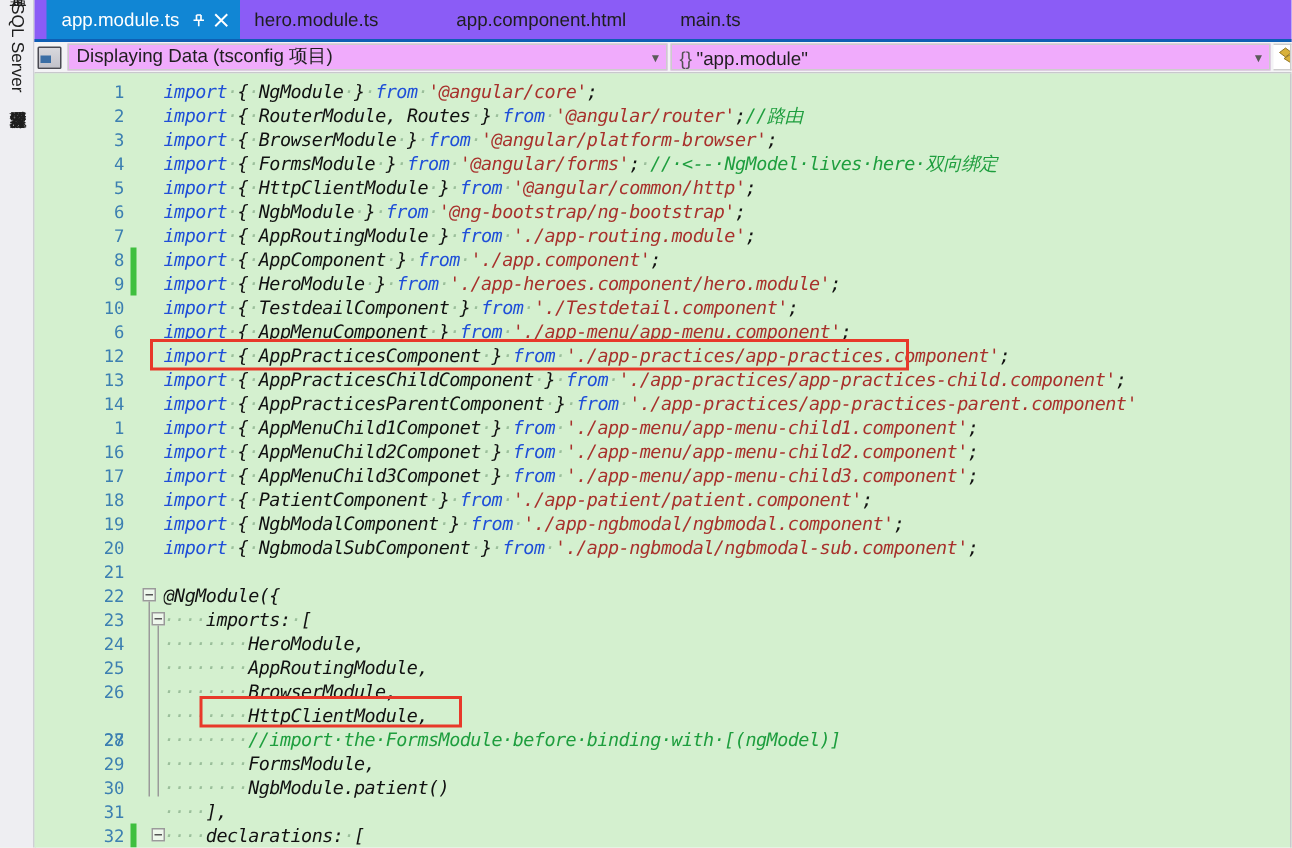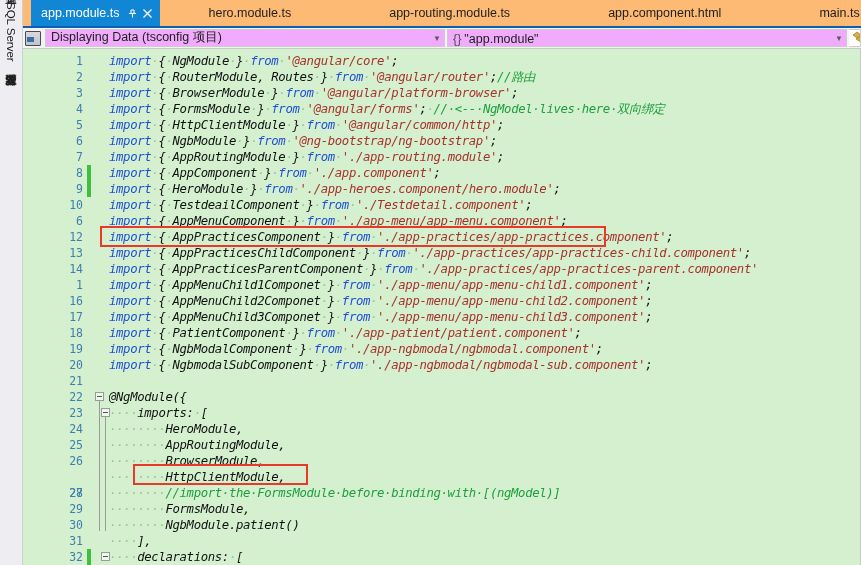--- a/index.html
+++ b/index.html
@@ -68,28 +68,27 @@
     flex: 1 1 auto;
     display: flex;
     flex-direction: column;
     min-width: 0;
     background: #f5f5f7;
   }
 
   
   .tabstrip {
     height: 26px;
-    background: #fdba74;
+    background: #8b5cf6;
     display: flex;
     align-items: stretch;
     border-bottom: 2px solid #0e5fb4;
     position: relative;
     flex: 0 0 26px;
     padding-left: 8px;
-    gap: 39px;
   }
   .tab {
     display: flex;
     align-items: center;
     padding: 0 10px;
     font-size: 12.5px;
     color: #1e1e1e;
     background: transparent;
     white-space: nowrap;
     position: relative;
@@ -323,23 +322,20 @@
         <span class="tab-close">
           <svg width="11" height="11" viewBox="0 0 11 11" aria-hidden="true">
             <path d="M1.5 1.5 L9.5 9.5 M9.5 1.5 L1.5 9.5" stroke="#ffffff" stroke-width="1.3" fill="none"></path>
           </svg>
         </span>
       </div>
       <div class="tab">
         <span>hero.module.ts</span>
       </div>
       <div class="tab-sep"></div>
-      <div class="tab">
-        <span>app-routing.module.ts</span>
-      </div>
       <div class="tab-sep"></div>
       <div class="tab">
         <span>app.component.html</span>
       </div>
       <div class="tab-sep"></div>
       <div class="tab">
         <span>main.ts</span>
       </div>
     </div>
 

